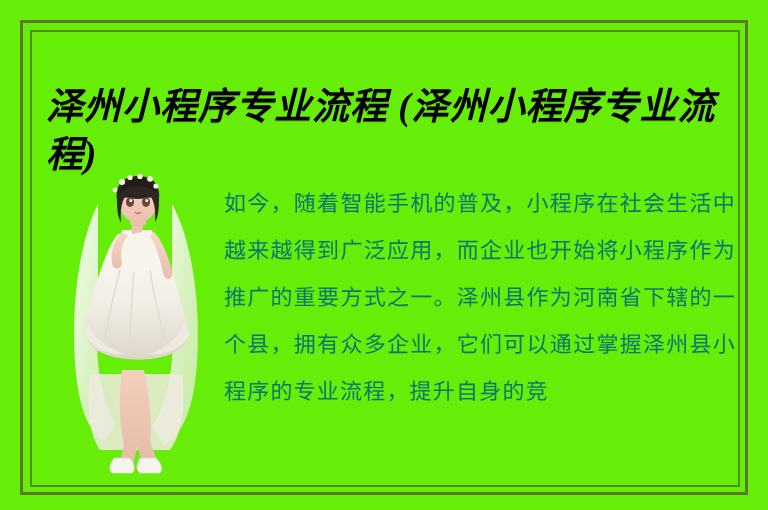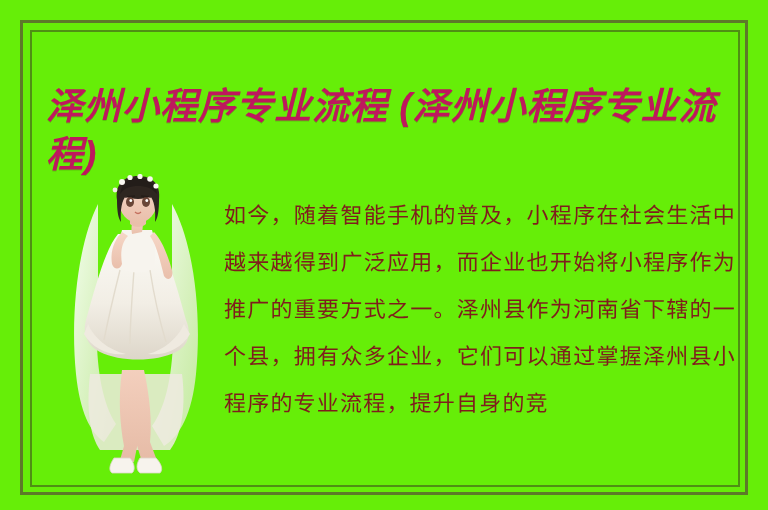--- a/index.html
+++ b/index.html
@@ -44,22 +44,22 @@
     box-sizing: border-box;
     pointer-events: none;
   }
 
   
   .title {
     position: absolute;
     left: 46px;
     top: 58px;
     width: 690px;
-    color: #be185d;
-    font-family: Liberation Sans, sans-serif;
+    color: #000000;
+    font-family: Liberation Serif, serif;
     font-size: 37px;
     font-weight: bold;
     font-style: italic;
     line-height: 48px;
     letter-spacing: 1px;
     text-shadow: 0 1px 0 rgba(60,80,20,.25);
     white-space: pre-wrap;
   }
 
   
@@ -75,23 +75,23 @@
     position: absolute;
     left: 14px;
     top: 2px;
     width: 150px;
     height: 308px;
   }
 
   .body-text {
     position: absolute;
     left: 178px;
-    top: 20px;
+    top: 8px;
     width: 512px;
-    color: #7f1d1d;
+    color: #0f766e;
     font-family: "DejaVu Sans", sans-serif;
     font-size: 22px;
     line-height: 47px;
     letter-spacing: 1.2px;
     text-align: justify;
     text-justify: inter-character;
   }
 
   
   .illus { width: 100%; height: 100%; display: block; }

